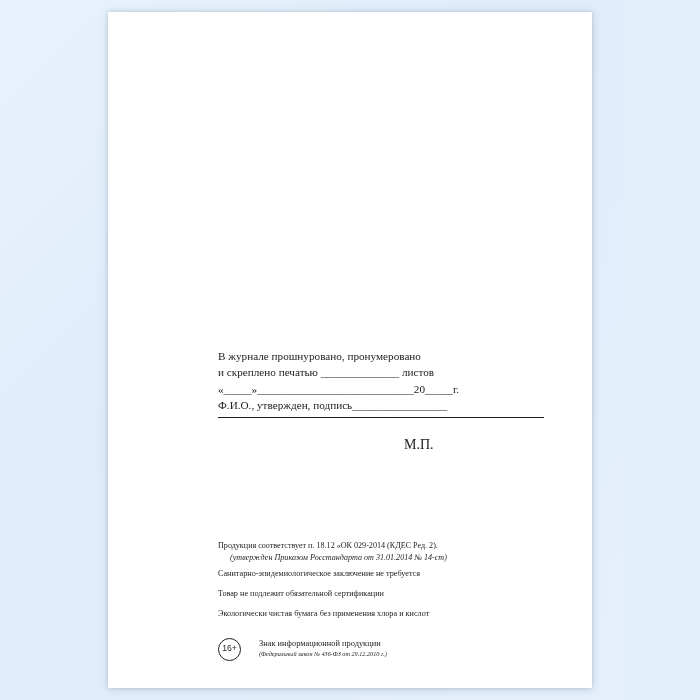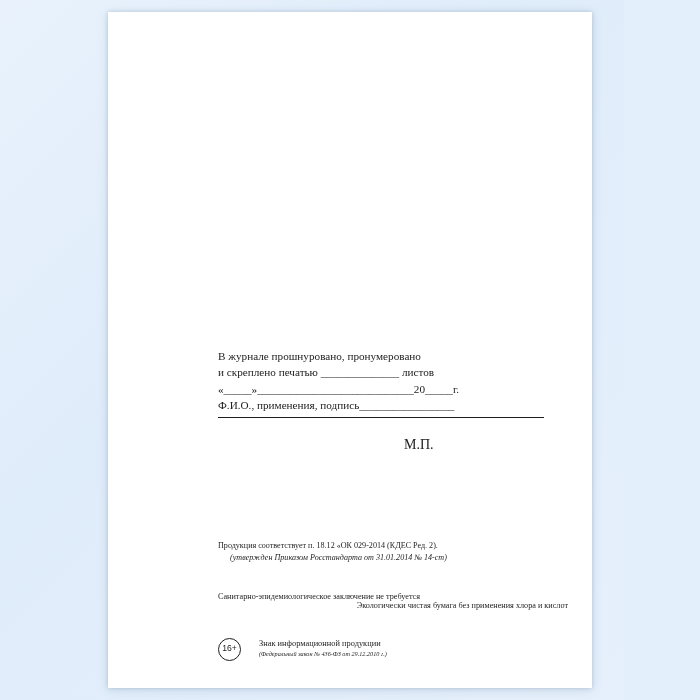--- a/index.html
+++ b/index.html
@@ -75,29 +75,29 @@
   .legal .l1 {
     font-size: 8.1px;
     line-height: 11.6px;
   }
   .legal .l1 i {
     font-style: italic;
     padding-left: 12px;
   }
   .legal .l2 {
     font-size: 8.2px;
-    margin-top: 29px;
+    margin-top: 6px;
   }
   .legal .l3 {
     font-size: 8.2px;
     margin-top: 11px;
   }
   .legal .l4 {
     font-size: 8.2px;
-    text-align: right;
+    margin-top: 11px;
   }
   .age-row {
     position: absolute;
     left: 110px;
     top: 626px;
     display: flex;
     align-items: flex-start;
   }
   .age-badge {
     width: 21px;
@@ -130,32 +130,33 @@
 <body>
 
 <div class="scene">
   <div class="page">
     <div class="page-inner">
 
       <div class="mid-block">
         <div class="line">В журнале прошнуровано, пронумеровано</div>
         <div class="line">и скреплено печатью ______________ листов</div>
         <div class="line">«_____»____________________________20_____г.</div>
-        <div class="line">Ф.И.О., применения, подпись_________________</div>
+        <div class="line">Ф.И.О., утвержден, подпись_________________</div>
         <span class="rule"></span>
       </div>
 
       <div class="mp">М.П.</div>
 
       <div class="legal">
         <div class="l1">
           <div>Продукция соответствует п. 18.12 «ОК 029-2014 (КДЕС Ред. 2).</div>
           <div><i>(утвержден Приказом Росстандарта от 31.01.2014 № 14-ст)</i></div>
         </div>
         <div class="l2">Санитарно-эпидемиологическое заключение не требуется</div>
+        <div class="l3">Товар не подлежит обязательной сертификации</div>
         <div class="l4">Экологически чистая бумага без применения хлора и кислот</div>
       </div>
 
       <div class="age-row">
         <div class="age-badge">16+</div>
         <div class="age-text">
           <div class="t1">Знак информационной продукции</div>
           <div class="t2">(Федеральный закон № 436-ФЗ от 29.12.2010 г.)</div>
         </div>
       </div>

